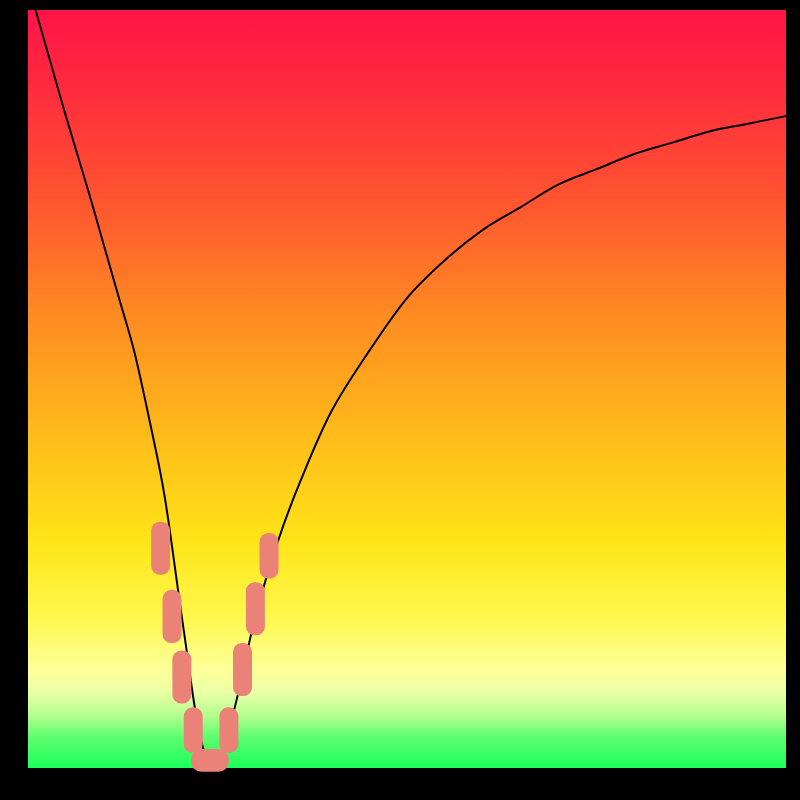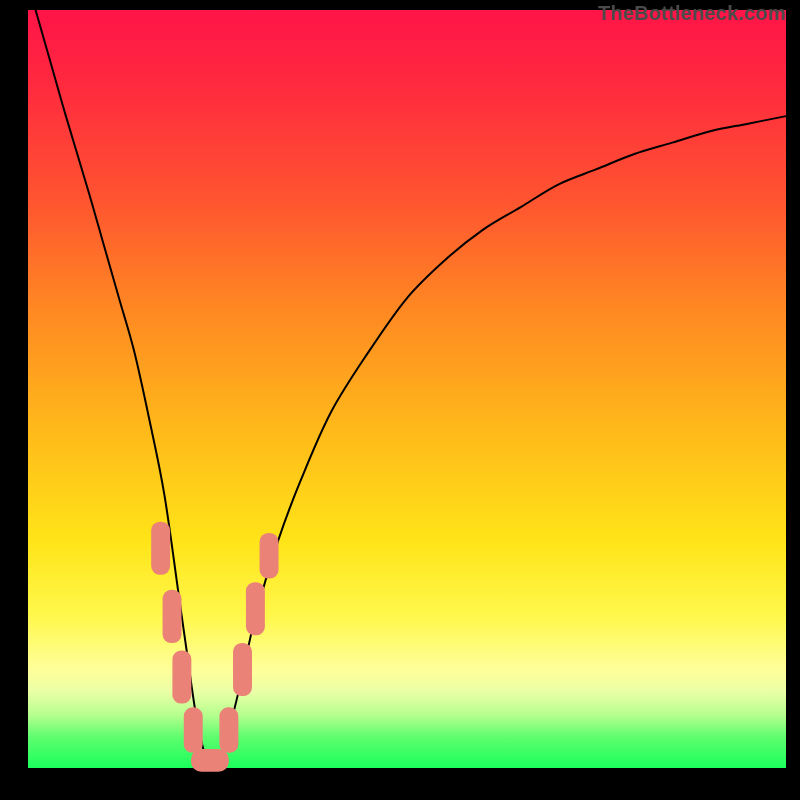--- a/index.html
+++ b/index.html
@@ -80,15 +80,14 @@
           <rect x="162.97" y="739.05" width="37.90" height="22.74" rx="10.336363636363634" class="blob"></rect>
           <rect x="191.40" y="697.36" width="18.95" height="45.48" rx="8.613636363636363" class="blob"></rect>
           <rect x="205.04" y="632.93" width="18.95" height="53.06" rx="8.613636363636363" class="blob"></rect>
           <rect x="217.93" y="572.29" width="18.95" height="53.06" rx="8.613636363636363" class="blob"></rect>
           <rect x="231.57" y="523.02" width="18.95" height="45.48" rx="8.613636363636363" class="blob"></rect>
         </g>
     </svg>
 
   </div>
 
-  <div class="watermark">TheBottleneck.com</div>
 
 </div>
 
 </body></html>

